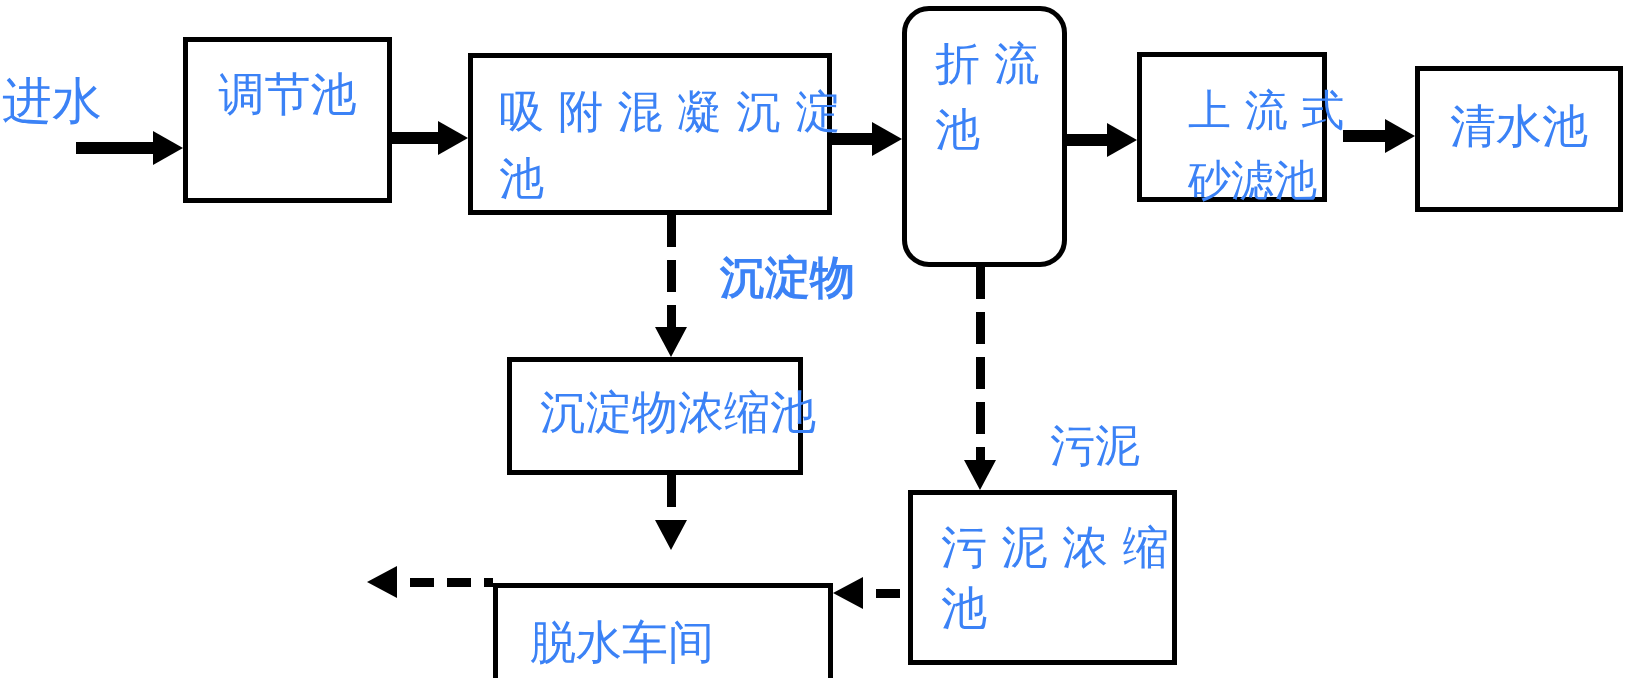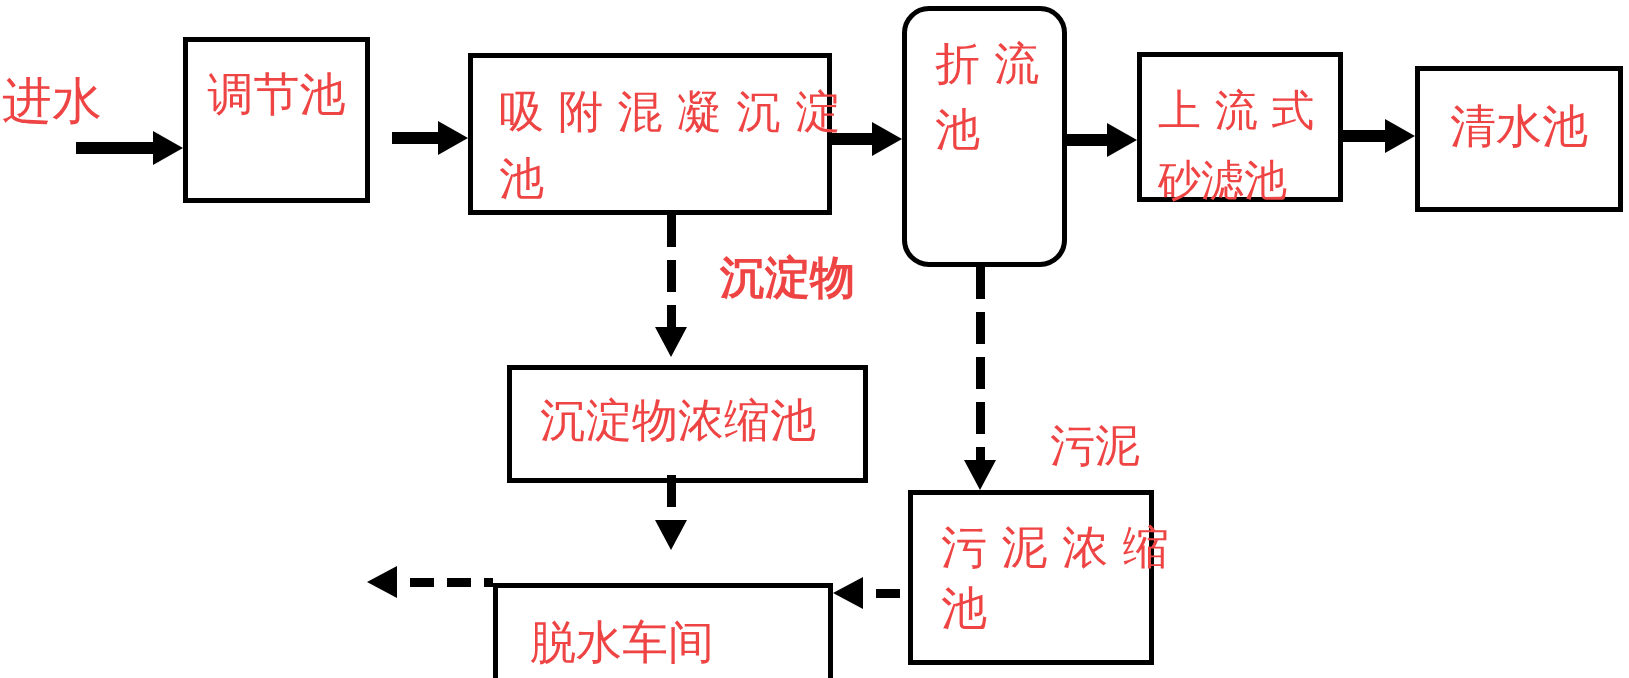--- a/index.html
+++ b/index.html
@@ -6,47 +6,47 @@
     margin: 0;
     padding: 0;
     background: #ffffff;
   }
   .canvas {
     position: relative;
     width: 1629px;
     height: 678px;
     background: #ffffff;
     font-family: "DejaVu Serif", "Liberation Serif", serif;
-    color: #ef4444;
+    color: #3b82f6;
     overflow: hidden;
   }
   
   .box {
     position: absolute;
     box-sizing: border-box;
     border: 5px solid #000000;
     background: #ffffff;
   }
   .box .line { display: block; white-space: pre; }
 
-  .box-regulating   { left: 183px; top: 37px;  width: 187px; height: 166px;
+  .box-regulating   { left: 183px; top: 37px;  width: 209px; height: 166px;
                       font-size: 46px; text-align: center; padding-top: 22px; }
   .box-adsorption   { left: 468px; top: 53px;  width: 364px; height: 162px;
                       font-size: 45px; padding: 20px 0 0 26px; line-height: 67px; }
   .box-baffled      { left: 902px; top: 6px;   width: 165px; height: 261px;
                       font-size: 45px; padding: 20px 0 0 28px; line-height: 66px; border-radius: 27px; }
-  .box-sandfilter   { left: 1137px; top: 52px; width: 206px; height: 150px;
-                      font-size: 43px; padding: 18px 0 0 16px; line-height: 70px; }
+  .box-sandfilter   { left: 1137px; top: 52px; width: 190px; height: 150px;
+                      font-size: 43px; padding: 18px 0 0 46px; line-height: 70px; }
   .box-cleanwater   { left: 1415px; top: 66px; width: 208px; height: 146px;
                       font-size: 46px; text-align: center; padding-top: 25px; }
-  .box-sediment-th  { left: 507px; top: 357px; width: 361px; height: 118px;
-                      font-size: 46px; padding: 20px 0 8px 28px; margin-top: 8px; }
+  .box-sediment-th  { left: 507px; top: 357px; width: 296px; height: 118px;
+                      font-size: 46px; padding: 20px 0 8px 28px; }
   .box-dewatering   { left: 493px; top: 550px; width: 340px; height: 103px;
                       font-size: 46px; padding: 24px 0 0 32px; margin-top: 33px; }
-  .box-sludge-th    { left: 908px; top: 490px; width: 246px; height: 175px;
+  .box-sludge-th    { left: 908px; top: 490px; width: 269px; height: 175px;
                       font-size: 46px; padding: 22px 0 0 28px; line-height: 61px; }
 
   
   .flabel { position: absolute; white-space: nowrap; }
   .lbl-inflow   { left: 2px;    top: 68px;  font-size: 50px; }
   .lbl-sediment { left: 720px;  top: 248px; font-size: 45px; font-weight: bold; }
   .lbl-outbound { left: 368px;  top: 498px; font-size: 45px; }
   .lbl-sludge   { left: 1028px; top: 416px; font-size: 45px; margin-left: 22px; }
 
   

